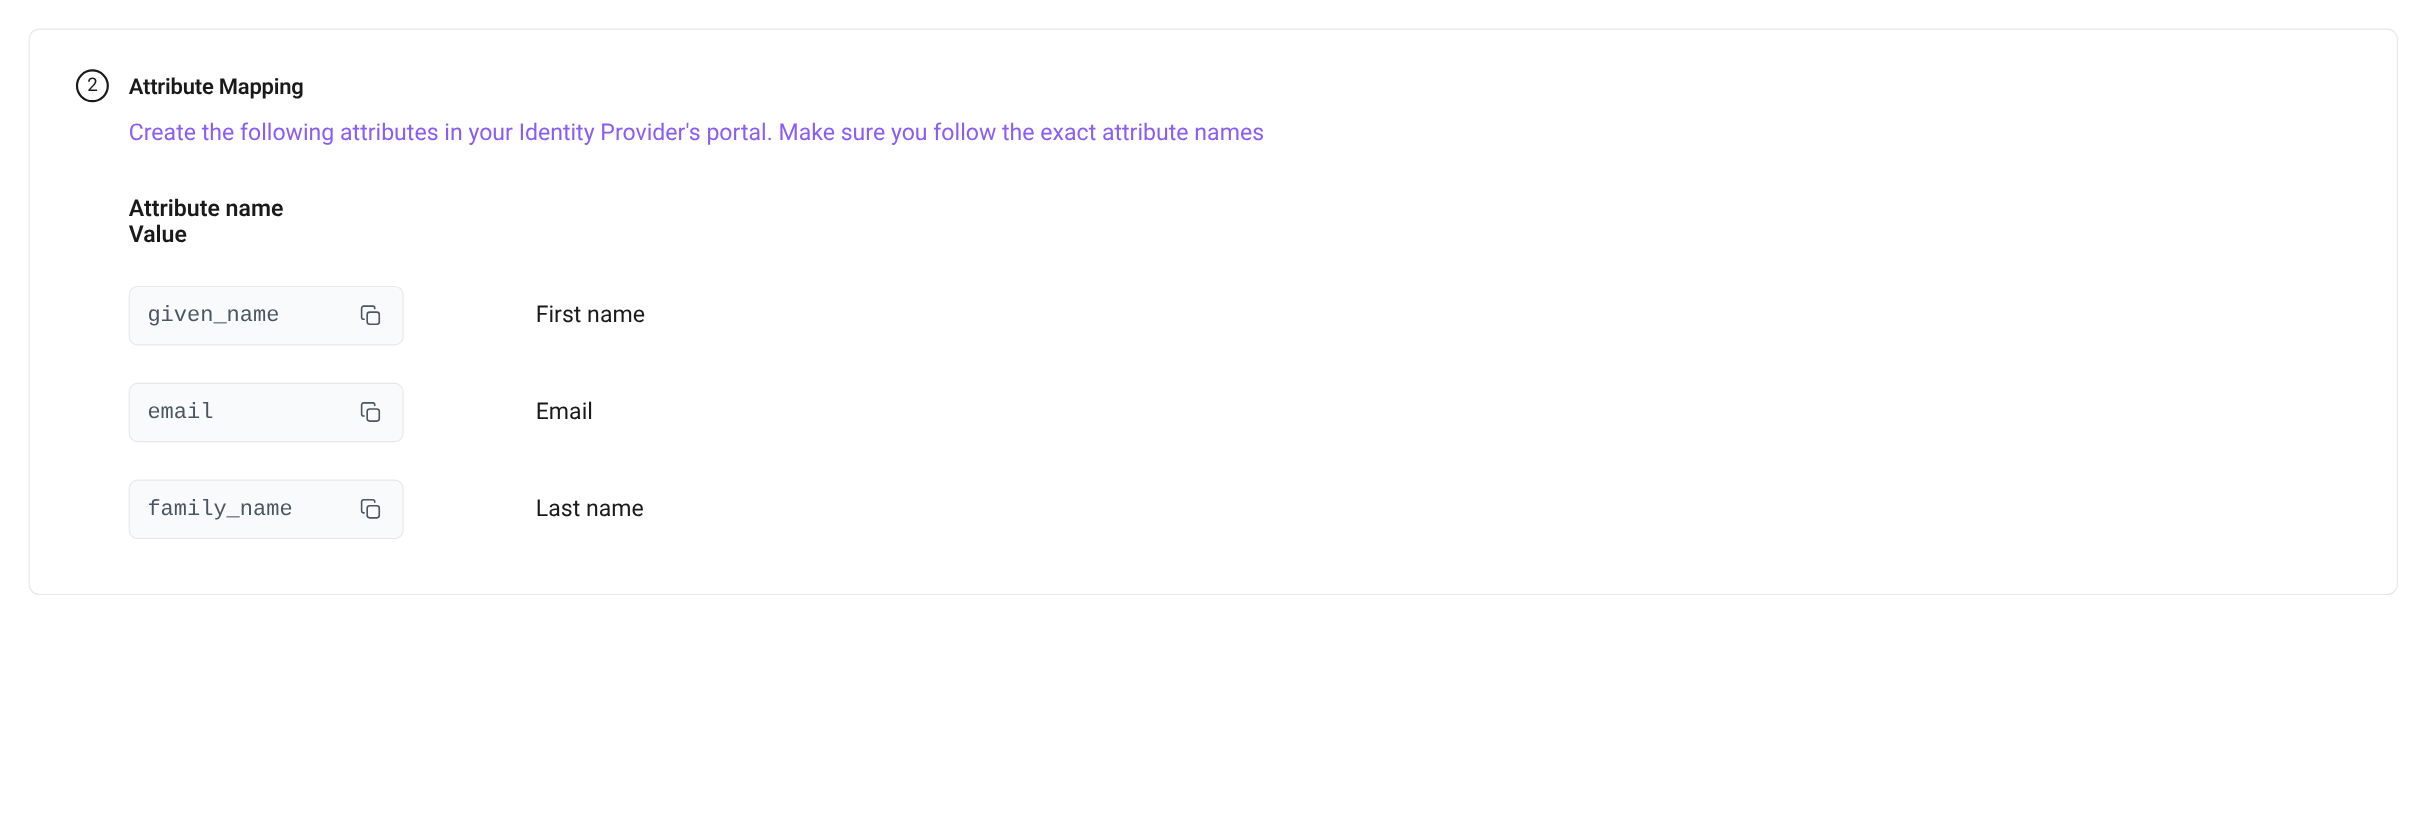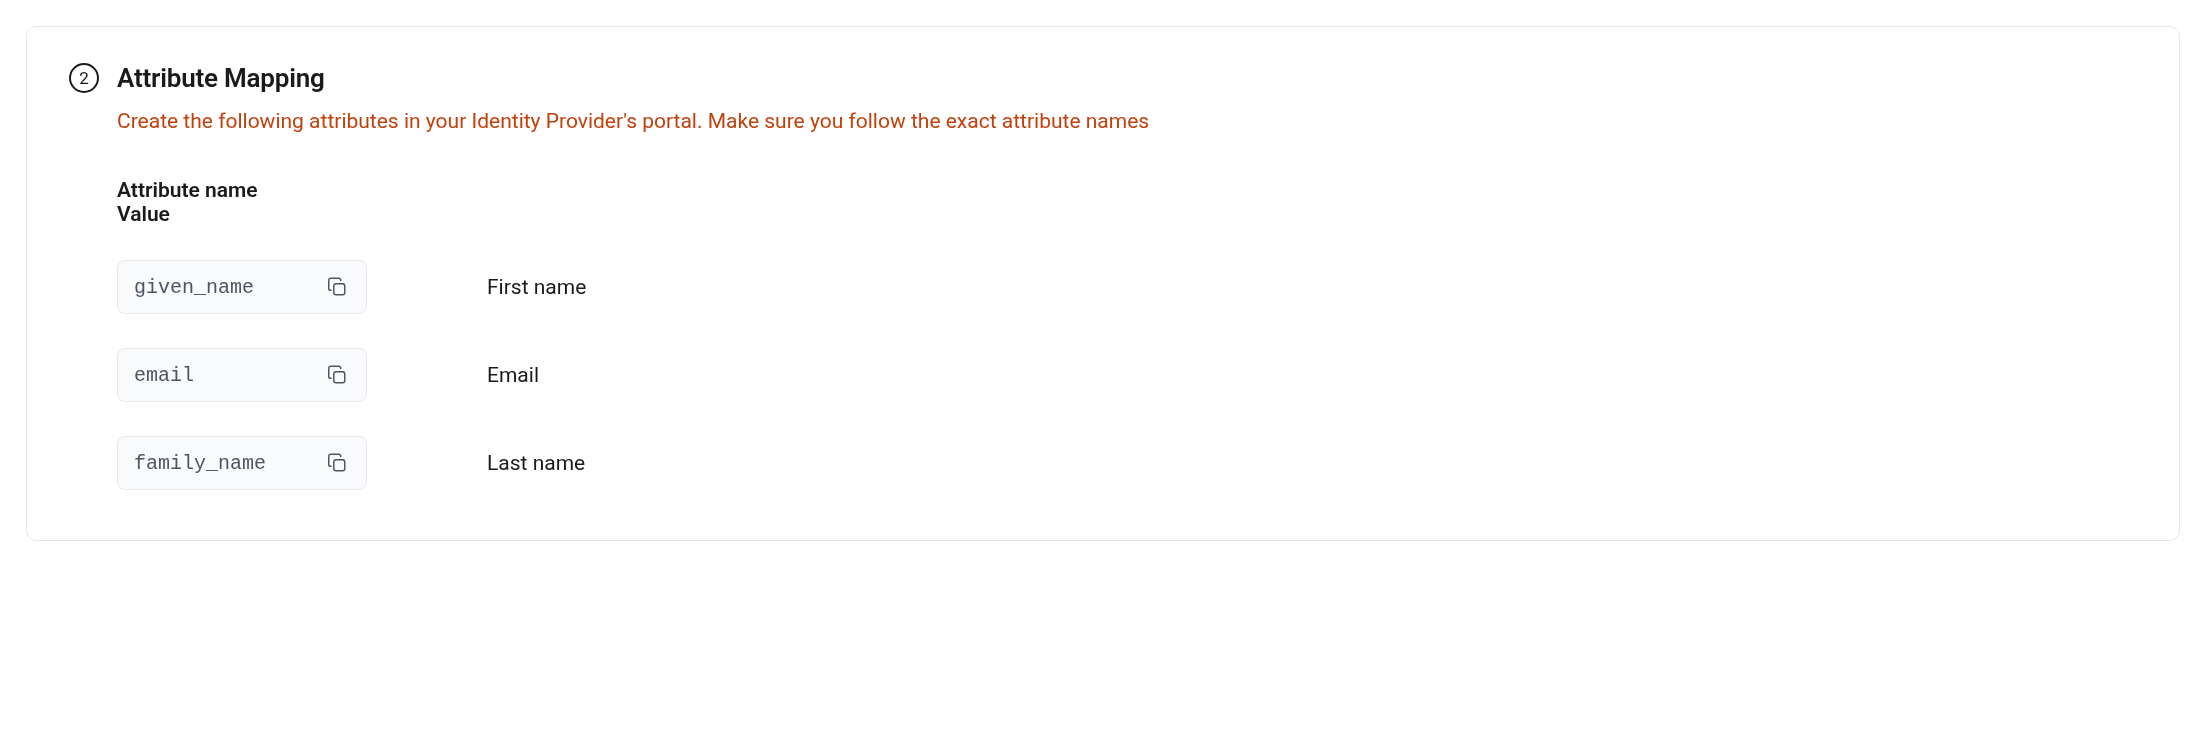--- a/index.html
+++ b/index.html
@@ -27,29 +27,29 @@
     height: 30px;
     border: 2px solid #1a1a1a;
     border-radius: 50%;
     display: flex;
     align-items: center;
     justify-content: center;
     font-size: 17px;
     flex-shrink: 0;
   }
   .heading {
-    font-size: 26px;
+    font-size: 20px;
     font-weight: 600;
     letter-spacing: -0.2px;
   }
   .description {
     margin-left: 48px;
     margin-top: 14px;
     font-size: 21px;
-    color: #c2410c;
+    color: #8b5cf6;
     line-height: 1.4;
   }
   .table {
     margin-left: 48px;
     margin-top: 42px;
   }
   .table-header {
     display: flex;
     font-size: 21px;
     font-weight: 600;

